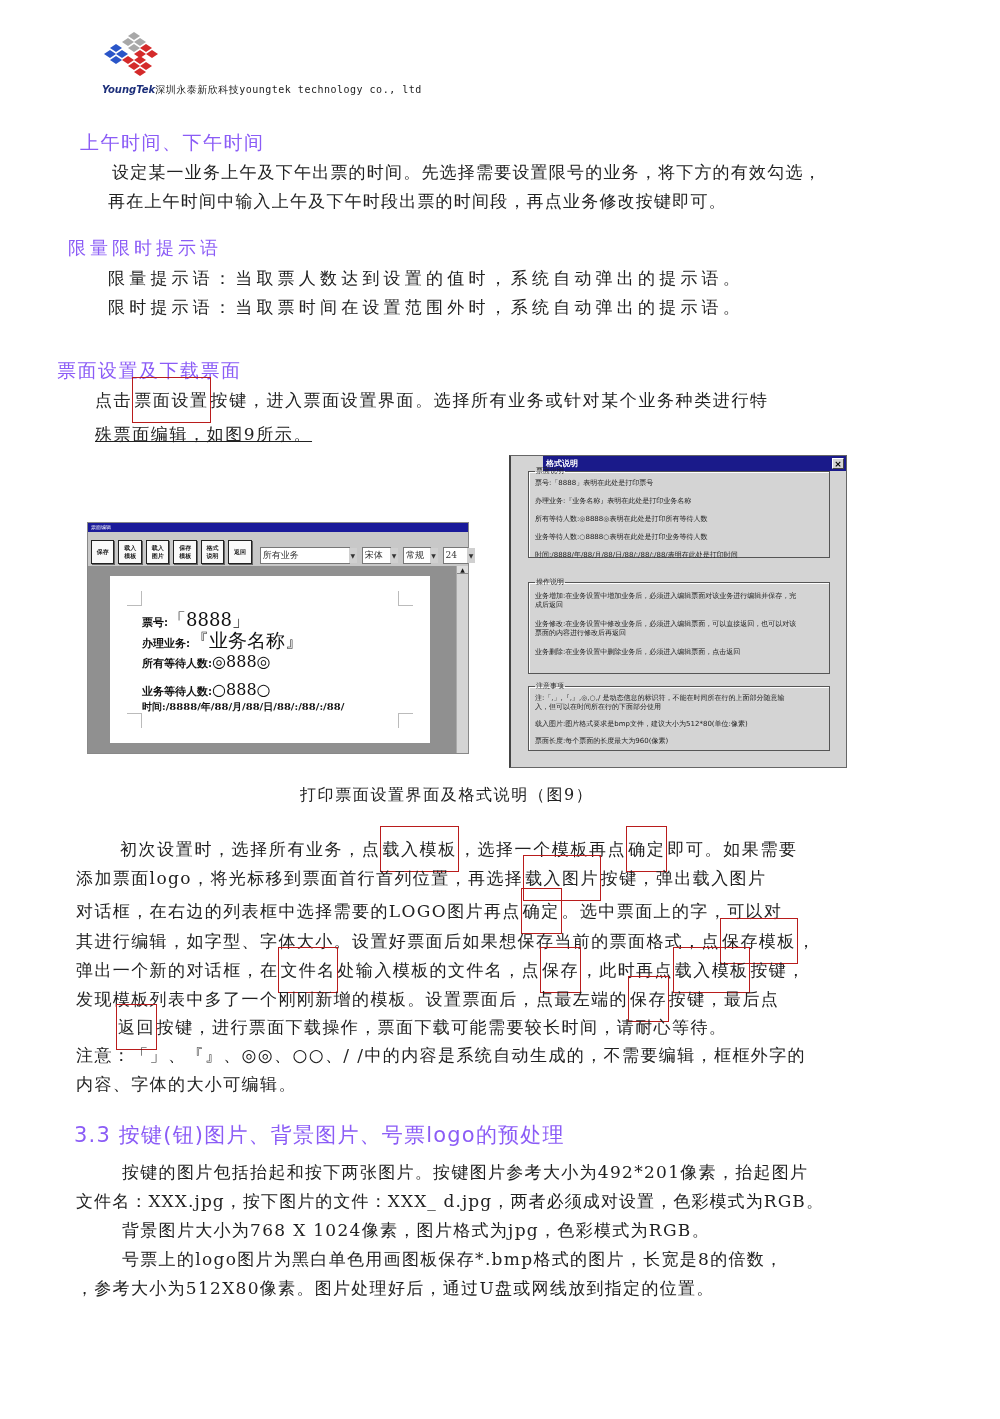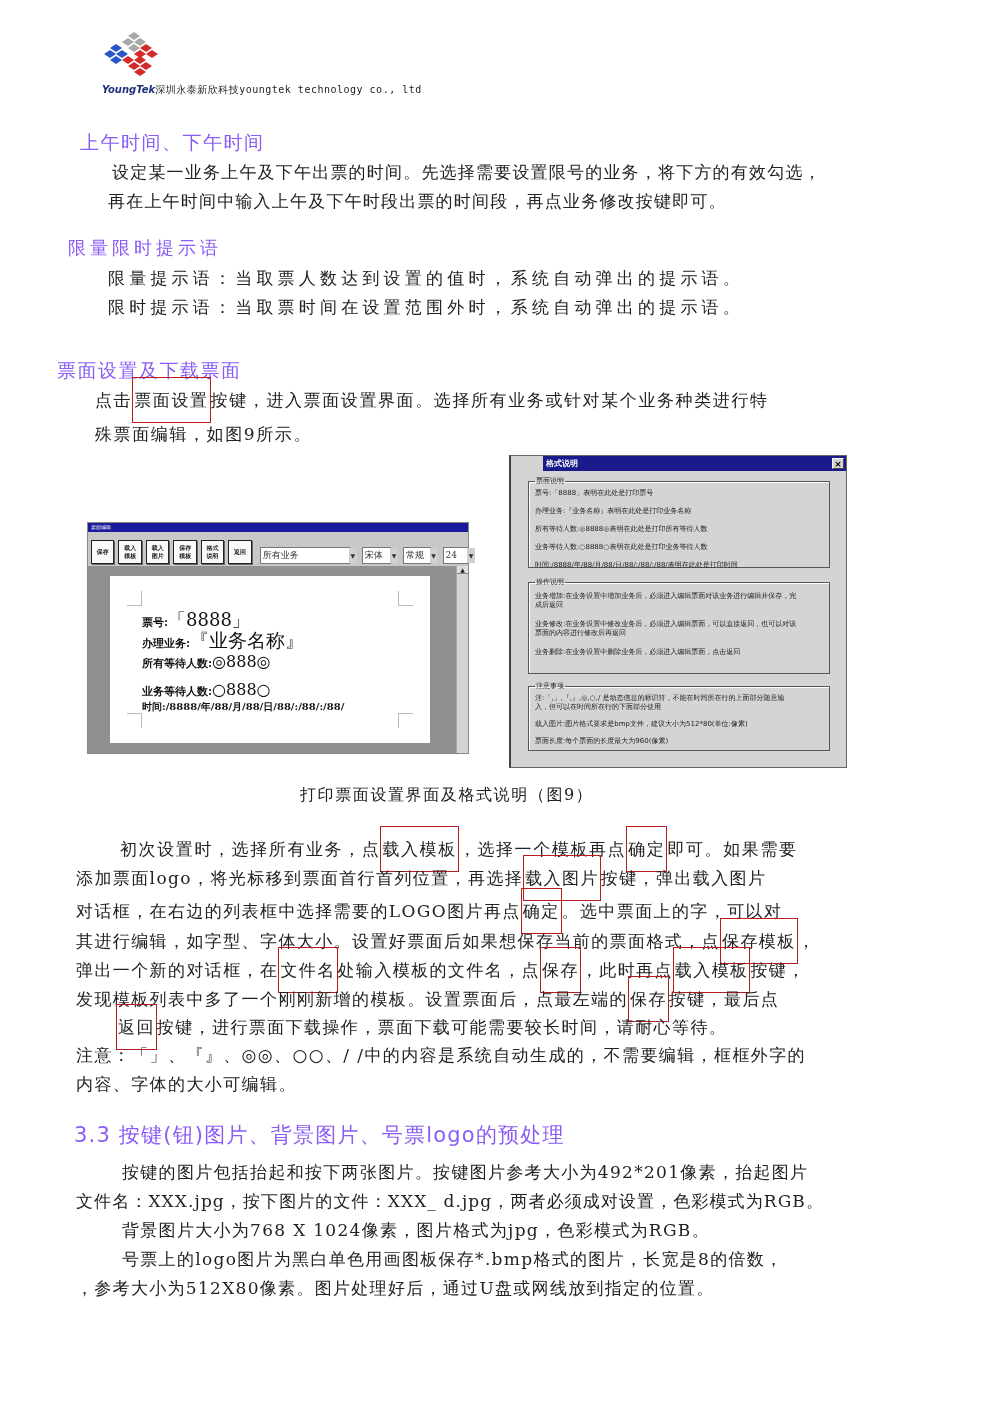--- a/index.html
+++ b/index.html
@@ -79,21 +79,21 @@
 <div class="para" style="left:108px; top:187px; letter-spacing:1.2px;">再在上午时间中输入上午及下午时段出票的时间段，再点业务修改按键即可。</div>
 
 <div class="h-sans" style="left:68px; top:236px; font-size:18px; letter-spacing:4px;">限量限时提示语</div>
 <div class="para wide" style="left:108px; top:264px;">限量提示语：当取票人数达到设置的值时，系统自动弹出的提示语。</div>
 <div class="para wide" style="left:108px; top:293px;">限时提示语：当取票时间在设置范围外时，系统自动弹出的提示语。</div>
 
 <div class="h-sans" style="left:57px; top:358px; font-size:19px; letter-spacing:1.5px;">票面设置及下载票面</div>
 <div class="para" style="left:95px; top:386px; letter-spacing:1.6px;">
   <span>点击</span><span class="boxed">票面设置</span><span>按键，进入票面设置界面。选择所有业务或针对某个业务种类进行特</span>
 </div>
-<div class="para" style="left:95px; top:420px; letter-spacing:1.6px;">殊票面编辑，如图9所示。</div>
+<div class="para" style="left:95px; top:420px; letter-spacing:1.6px;text-decoration:underline;">殊票面编辑，如图9所示。</div>
 
 <div class="editor">
   <div class="titlebar">票面编辑</div>
   <div class="toolbar">
     <div class="tbtn">保存</div>
     <div class="tbtn">
         <span style="white-space:pre">载入
 模板</span>
       </div>
     <div class="tbtn">
@@ -150,21 +150,21 @@
   <div class="vscroll">
     <div class="up">▲</div>
   </div>
 </div>
 
 <div class="dialog">
   <div class="titlebar">
     <span>格式说明</span>
     <span class="close">×</span>
   </div>
-  <fieldset class="grp" style="top:20px; height:92px;">
+  <fieldset class="grp" style="top:10px; height:92px;">
     <legend>票面说明</legend>
     <div class="gline" style="margin-top:3px;">票号:「8888」表明在此处是打印票号</div>
     <div class="gline" style="margin-top:9px;">办理业务:『业务名称』表明在此处是打印业务名称</div>
     <div class="gline" style="margin-top:9px;">所有等待人数:◎8888◎表明在此处是打印所有等待人数</div>
     <div class="gline" style="margin-top:9px;">业务等待人数:○8888○表明在此处是打印业务等待人数</div>
     <div class="gline" style="margin-top:9px;">时间:/8888/年/88/月/88/日/88/:/88/:/88/表明在此处是打印时间</div>
   </fieldset>
   <fieldset class="grp" style="top:121px; height:97px;">
     <legend>操作说明</legend>
     <div class="gline" style="margin-top:5px; width:262px;">业务增加:在业务设置中增加业务后，必须进入编辑票面对该业务进行编辑并保存，完成后返回</div>

